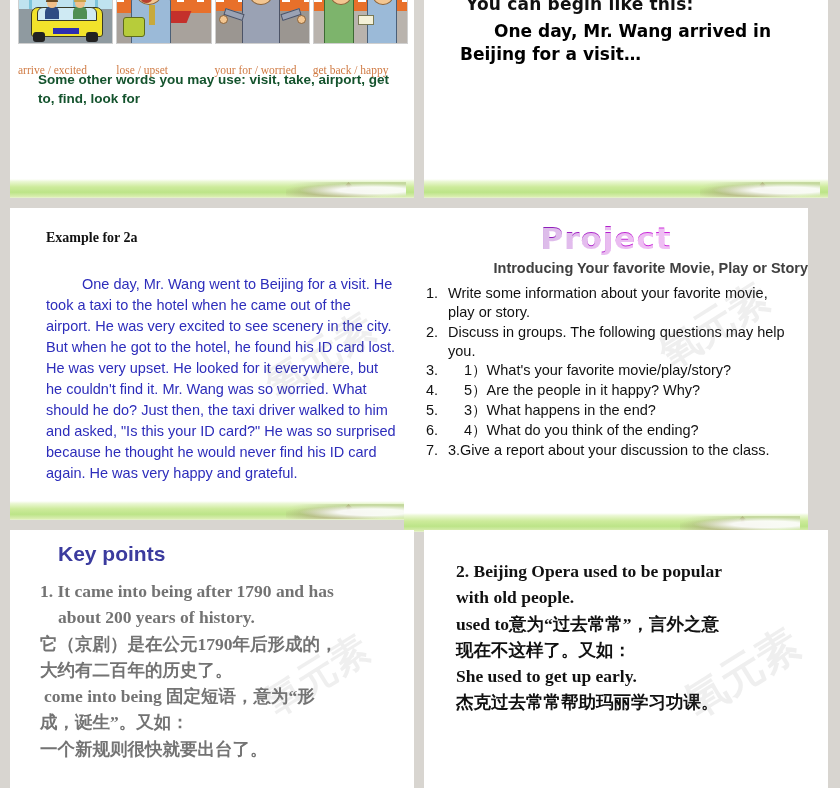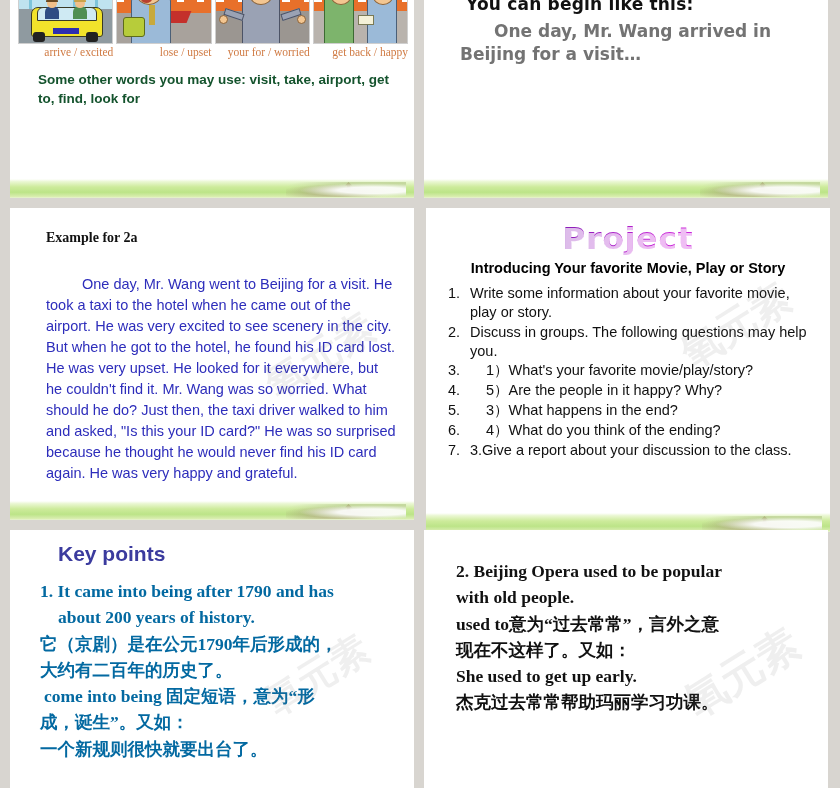--- a/index.html
+++ b/index.html
@@ -17,21 +17,21 @@
 
   
   .slide {
     position: absolute;
     background: #ffffff;
     overflow: hidden;
   }
   .slide-1 { left: 10px;  top: -12px; width: 404px; height: 210px; }
   .slide-2 { left: 424px; top: -12px; width: 404px; height: 210px; }
   .slide-3 { left: 10px;  top: 208px; width: 404px; height: 312px; }
-  .slide-4 { left: 426px; top: 208px; width: 404px; height: 324px; }
+  .slide-4 { left: 404px; top: 208px; width: 404px; height: 324px; }
   .slide-5 { left: 10px;  top: 530px; width: 404px; height: 270px; }
   .slide-6 { left: 424px; top: 530px; width: 404px; height: 270px; }
 
   
   .grass {
     position: absolute; left: 0; right: 0; bottom: 0;
     height: 19px;
     background: linear-gradient(to bottom,
         #ffffff 0%, #eaf7d2 14%, #cdeb9b 42%, #bce488 70%, #d8edae 92%, #e9f3d4 100%);
   }
@@ -55,24 +55,24 @@
   .pic-strip {
     position: absolute; left: 8px; top: 0; right: 6px;
     display: flex; gap: 3px;
   }
   .pic-cell { flex: 1 1 0; }
   .pic-thumb {
     position: relative; height: 56px; width: 100%;
     overflow: hidden; border: 1px solid #cfcfcf;
   }
   .pic-cap {
-    text-align: right;
+    text-align: left;
     font-family: "Liberation Serif", serif;
     font-size: 11.5px; color: #d07b44;
-    padding-top: 2px; white-space: nowrap;
+    padding-top: 20px; white-space: nowrap;
   }
   
   .t1 { background: linear-gradient(to bottom,#9fd8e8 0 34%, #8f9aa0 34% 100%); }
   .t1 .bldg { position:absolute; left:0; right:0; top:0; height:20px;
      background: repeating-linear-gradient(90deg,#bfe3ef 0 10px,#7ec4da 10px 13px,#bfe3ef 13px 22px); }
   .t1 .car { position:absolute; left:12px; bottom:6px; width:72px; height:30px;
      background:#f2e32b; border-radius:7px 7px 3px 3px; border:1.5px solid #3a3a25; }
   .t1 .wind { position:absolute; left:18px; bottom:22px; width:60px; height:14px;
      background:#cfeaf3; border:1.5px solid #3a3a25; border-radius:6px 6px 0 0; }
   .t1 .p1 { position:absolute; left:26px; bottom:24px; width:14px; height:13px; background:#2f4d84; border-radius:6px 6px 0 0;}
@@ -124,21 +124,21 @@
 
   
   .s2-lead {
     position: absolute; left: 42px; top: 6px; right: 20px;
     font-family: "DejaVu Sans", sans-serif;
     font-size: 17px; font-weight: bold; color: #111; letter-spacing: .2px;
   }
   .s2-body {
     position: absolute; left: 36px; top: 32px; right: 26px;
     font-family: "DejaVu Sans", sans-serif;
-    font-size: 17px; font-weight: bold; color: #737373;
+    font-size: 17px; font-weight: bold; color: #000000;
     line-height: 1.35; text-indent: 34px;
   }
 
   
   .s3-title {
     position: absolute; left: 36px; top: 22px;
     font-family: "Liberation Serif", serif;
     font-size: 14px; font-weight: bold; color: #111;
   }
   .s3-body {
@@ -151,37 +151,37 @@
     position: absolute; left: 0; right: 0; top: 12px;
     text-align: center;
     font-family: "DejaVu Sans", sans-serif;
     font-size: 31px; font-weight: bold; letter-spacing: 1px;
     background: linear-gradient(100deg,#3a1e8c 0%, #7b1fb0 28%, #c61fd6 58%, #e24bf0 100%);
     -webkit-background-clip: text; background-clip: text; color: transparent;
     text-shadow: 0 1px 0 rgba(255,255,255,.7);
   }
   .s4-sub {
     position: absolute; left: 0; right: 0; top: 52px;
-    text-align: center; color: #000000; font-weight: bold; font-size: 14.5px;
+    text-align: right; color: #404040; font-weight: bold; font-size: 14.5px;
   }
   .s4-list { position: absolute; left: 14px; top: 76px; right: 12px; }
   .s4-item { display: flex; font-size: 14.5px; color: #111; line-height: 1.3; margin-bottom: 1px; }
   .s4-num { width: 30px; text-align: right; padding-right: 10px; flex: 0 0 30px; }
   .s4-txt { flex: 1 1 auto; }
   .s4-txt.ind { padding-left: 16px; }
 
   
   .s5-title {
     position: absolute; left: 48px; top: 12px;
     color: #3b3b9e; font-weight: bold; font-size: 21px;
   }
   .s5-body {
     position: absolute; left: 30px; top: 48px; right: 10px;
     font-family: "Liberation Serif", serif;
-    font-weight: bold; font-size: 17.5px; color: #0369a1; line-height: 1.5;
+    font-weight: bold; font-size: 17.5px; color: #737373; line-height: 1.5;
   }
   .s5-body .hang { padding-left: 18px; text-indent: -18px; }
   .s5-body .in { padding-left: 18px; }
 
   .s6-body {
     position: absolute; left: 32px; top: 28px; right: 10px;
     font-family: "Liberation Serif", serif;
     font-weight: bold; font-size: 17.5px; color: #111; line-height: 1.5;
   }
 

